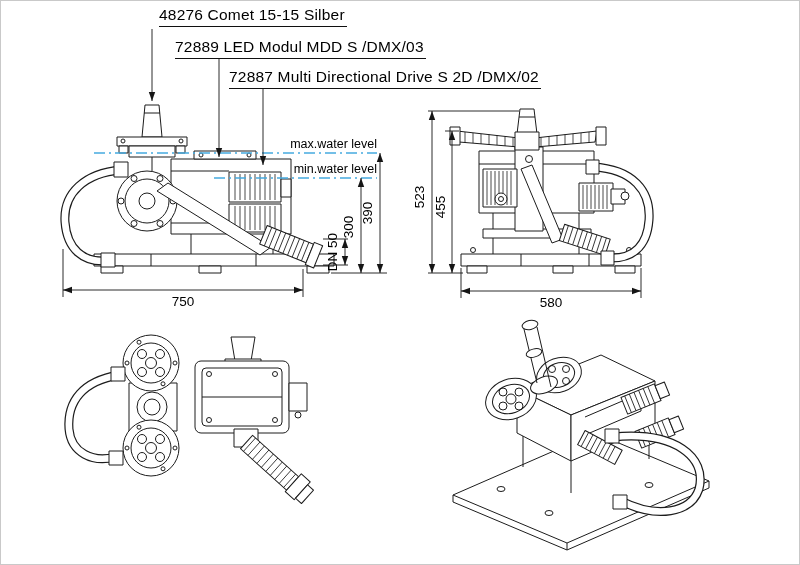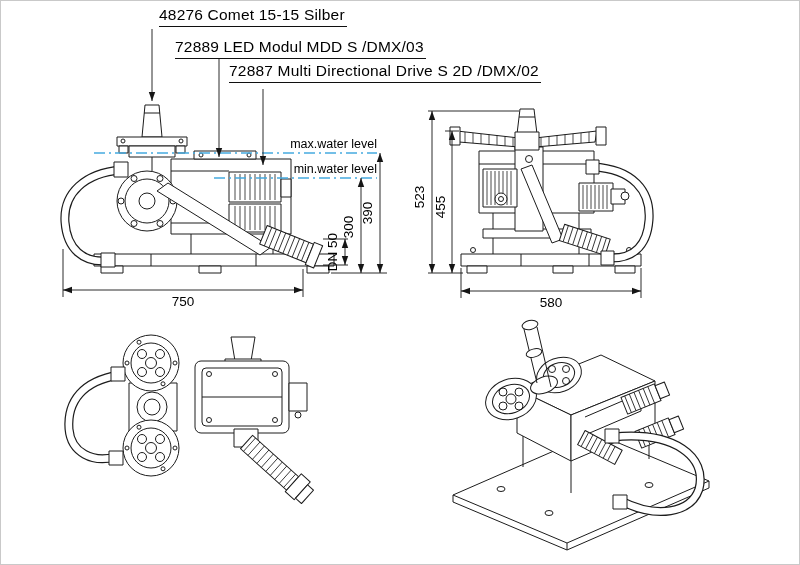--- a/index.html
+++ b/index.html
@@ -19,21 +19,21 @@
   text.dimtxt { font:13.5px "Liberation Sans", sans-serif; fill:#000; }
   text.wl     { font:12.5px "Liberation Sans", sans-serif; fill:#000; }
 </style>
 </head>
 <body>
 
 <div class="page">
 
   <div class="callout" style="left:158px; top:5px">48276 Comet 15-15 Silber</div>
   <div class="callout" style="left:174px; top:37px">72889 LED Modul MDD S /DMX/03</div>
-  <div class="callout" style="left:228px; top:61px">72887 Multi Directional Drive S 2D /DMX/02</div>
+  <div class="callout" style="left:228px; top:67px">72887 Multi Directional Drive S 2D /DMX/02</div>
 
   <svg class="draw" width="800" height="565" viewBox="0 0 800 565">
     <defs>
       <marker id="ah" viewBox="0 0 10 10" refX="9.5" refY="5" markerWidth="10" markerHeight="10" orient="auto-start-reverse" markerUnits="userSpaceOnUse">
         <path d="M0.5,1.8 L9.5,5 L0.5,8.2 Z" fill="#151515"></path>
       </marker>
     </defs>
 
     <g>
 

